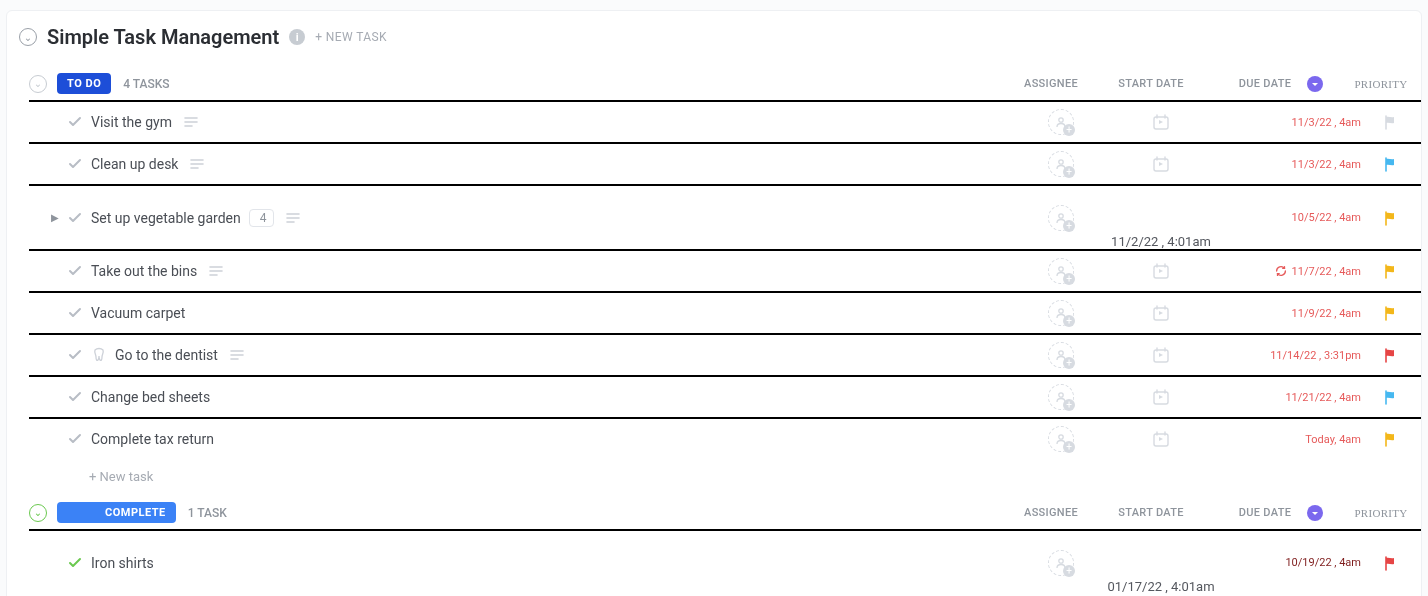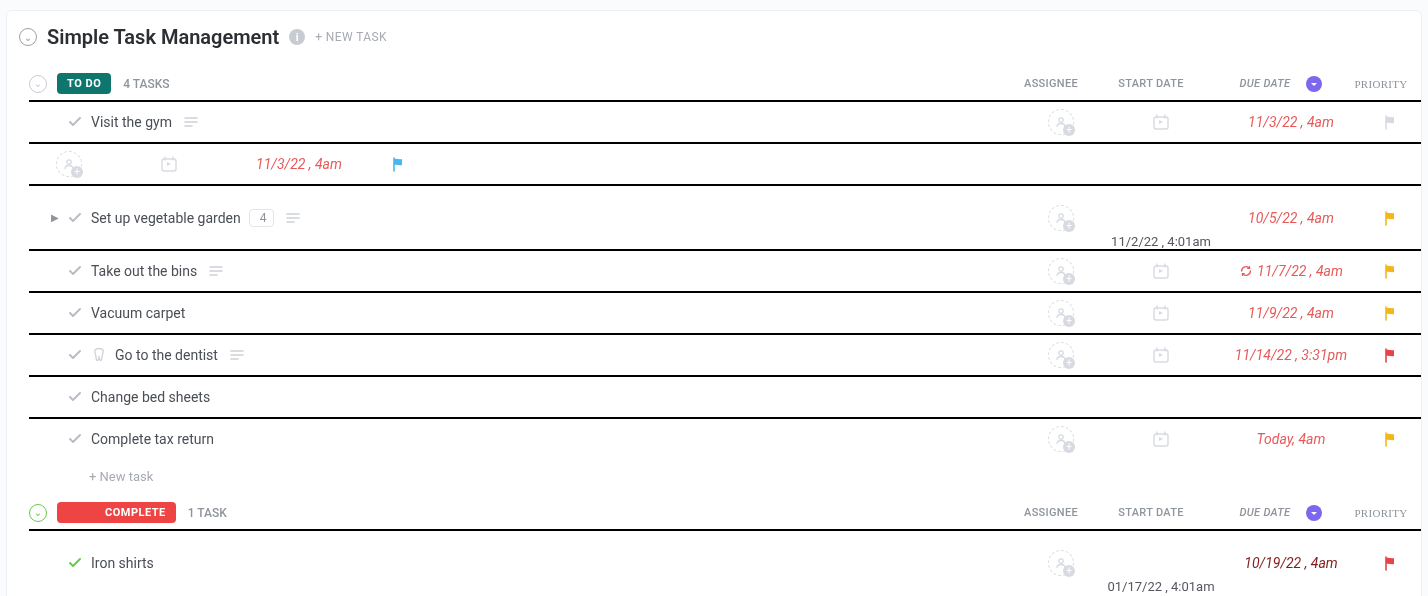--- a/index.html
+++ b/index.html
@@ -62,37 +62,37 @@
   .collapse-circle {
     width:18px;height:18px;border:1.5px solid #c7ccd2;border-radius:50%;
     display:flex;align-items:center;justify-content:center;color:#c7ccd2;font-size:10px;
     cursor:pointer;
   }
   .collapse-circle.green { border-color:#6bc950; color:#6bc950; }
   .status-pill {
     font-size:11px;font-weight:700;letter-spacing:0.5px;
     color:#fff;padding:4px 10px;border-radius:4px;
   }
-  .status-pill.todo { background:#0f766e; }
-  .status-pill.complete { background:#ef4444;padding-left:48px; }
+  .status-pill.todo { background:#1d4ed8; }
+  .status-pill.complete { background:#3b82f6;padding-left:48px; }
   .task-count { color:#8e949c;font-size:12px;font-weight:500;margin-left:2px; }
 
   .columns-right {
     margin-left:auto;
     display:flex;
     align-items:center;
   }
   .col-head {
     color:#8e949c;font-size:11px;letter-spacing:0.3px;font-weight:500;
     display:flex;align-items:center;justify-content:center;
     cursor:pointer;
   }
   .w-assignee { width:80px; }
   .w-start { width:120px; }
-  .w-due { width:140px; display:flex; gap:16px;font-style:italic; }
+  .w-due { width:140px; display:flex; gap:16px; }
   .w-priority { width:60px;font-family:Liberation Serif, serif; }
   .sort-badge {
     width:16px;height:16px;border-radius:50%;background:#7b68ee;
     display:inline-flex;align-items:center;justify-content:center;
   }
   .sort-badge svg { width:8px;height:8px; }
 
   .task-row {
     display:flex;align-items:center;
     border-top:2px solid #000000;
@@ -143,21 +143,21 @@
     width:12px;height:12px;border-radius:50%;background:#d7dbe1;color:#fff;
     font-size:10px;line-height:12px;text-align:center;
   }
   .assignee-ph svg{width:12px;height:12px;color:#d7dbe1;}
   .date-ph {
     width:20px;height:20px;display:flex;align-items:center;justify-content:center;
     color:#d7dbe1;cursor:pointer;
   }
   .date-ph svg{width:18px;height:18px;}
   .start-text { color:#54575e;font-size:13px;margin-top:48px; }
-  .due-text { color:#e65a5a;font-size:14px;display:flex;align-items:center;gap:4px;justify-content:center;width:100%; }
+  .due-text { color:#e65a5a;font-size:11px;display:flex;align-items:center;gap:4px;justify-content:flex-end;width:100%; }
   .due-text.neutral { color:#7f1d1d; }
   .recur-icon{display:inline-flex;color:#e65a5a;}
   .recur-icon svg{width:14px;height:14px;}
 
   .flag { display:inline-flex;cursor:pointer; }
   .flag svg{width:16px;height:16px;}
   .flag.none svg{color:#d7dbe1;}
   .flag.blue svg{color:#46b8f0;}
   .flag.yellow svg{color:#f3b71a;}
   .flag.red svg{color:#e64545;}
@@ -281,20 +281,36 @@
       <div class="cell w-priority">
                 <span class="flag none">
                   <svg viewBox="0 0 16 16">
                     <use href="#i-flag"></use>
                   </svg>
                 </span>
               </div>
     </div>
   </div>
   <div class="task-row">
+    <div class="task-left" style="position:relative">
+
+      <span class="check-icon ">
+                <svg viewBox="0 0 16 16">
+                  <use href="#i-check"></use>
+                </svg>
+              </span>
+
+      <span class="task-title">Clean up desk</span>
+
+      <span class="desc-icon">
+                <svg viewBox="0 0 14 12">
+                  <use href="#i-desc"></use>
+                </svg>
+              </span>
+    </div>
     <div class="task-right">
       <div class="cell w-assignee">
                 <span class="assignee-ph">
                   <svg viewBox="0 0 12 12">
                     <use href="#i-person"></use>
                   </svg>
                 </span>
               </div>
       <div class="cell w-start">
                 <span class="date-ph">
@@ -510,20 +526,48 @@
     <div class="task-left" style="position:relative">
 
       <span class="check-icon ">
                 <svg viewBox="0 0 16 16">
                   <use href="#i-check"></use>
                 </svg>
               </span>
 
       <span class="task-title">Change bed sheets</span>
 
+    </div>
+    <div class="task-right">
+      <div class="cell w-assignee">
+                <span class="assignee-ph">
+                  <svg viewBox="0 0 12 12">
+                    <use href="#i-person"></use>
+                  </svg>
+                </span>
+              </div>
+      <div class="cell w-start">
+                <span class="date-ph">
+                  <svg viewBox="0 0 18 18">
+                    <use href="#i-cal"></use>
+                  </svg>
+                </span>
+              </div>
+      <div class="cell w-due">
+                <span class="due-text ">
+                  <span>11/21/22 , 4am</span>
+                </span>
+              </div>
+      <div class="cell w-priority">
+                <span class="flag blue">
+                  <svg viewBox="0 0 16 16">
+                    <use href="#i-flag"></use>
+                  </svg>
+                </span>
+              </div>
     </div>
   </div>
   <div class="task-row">
     <div class="task-left" style="position:relative">
 
       <span class="check-icon ">
                 <svg viewBox="0 0 16 16">
                   <use href="#i-check"></use>
                 </svg>
               </span>

